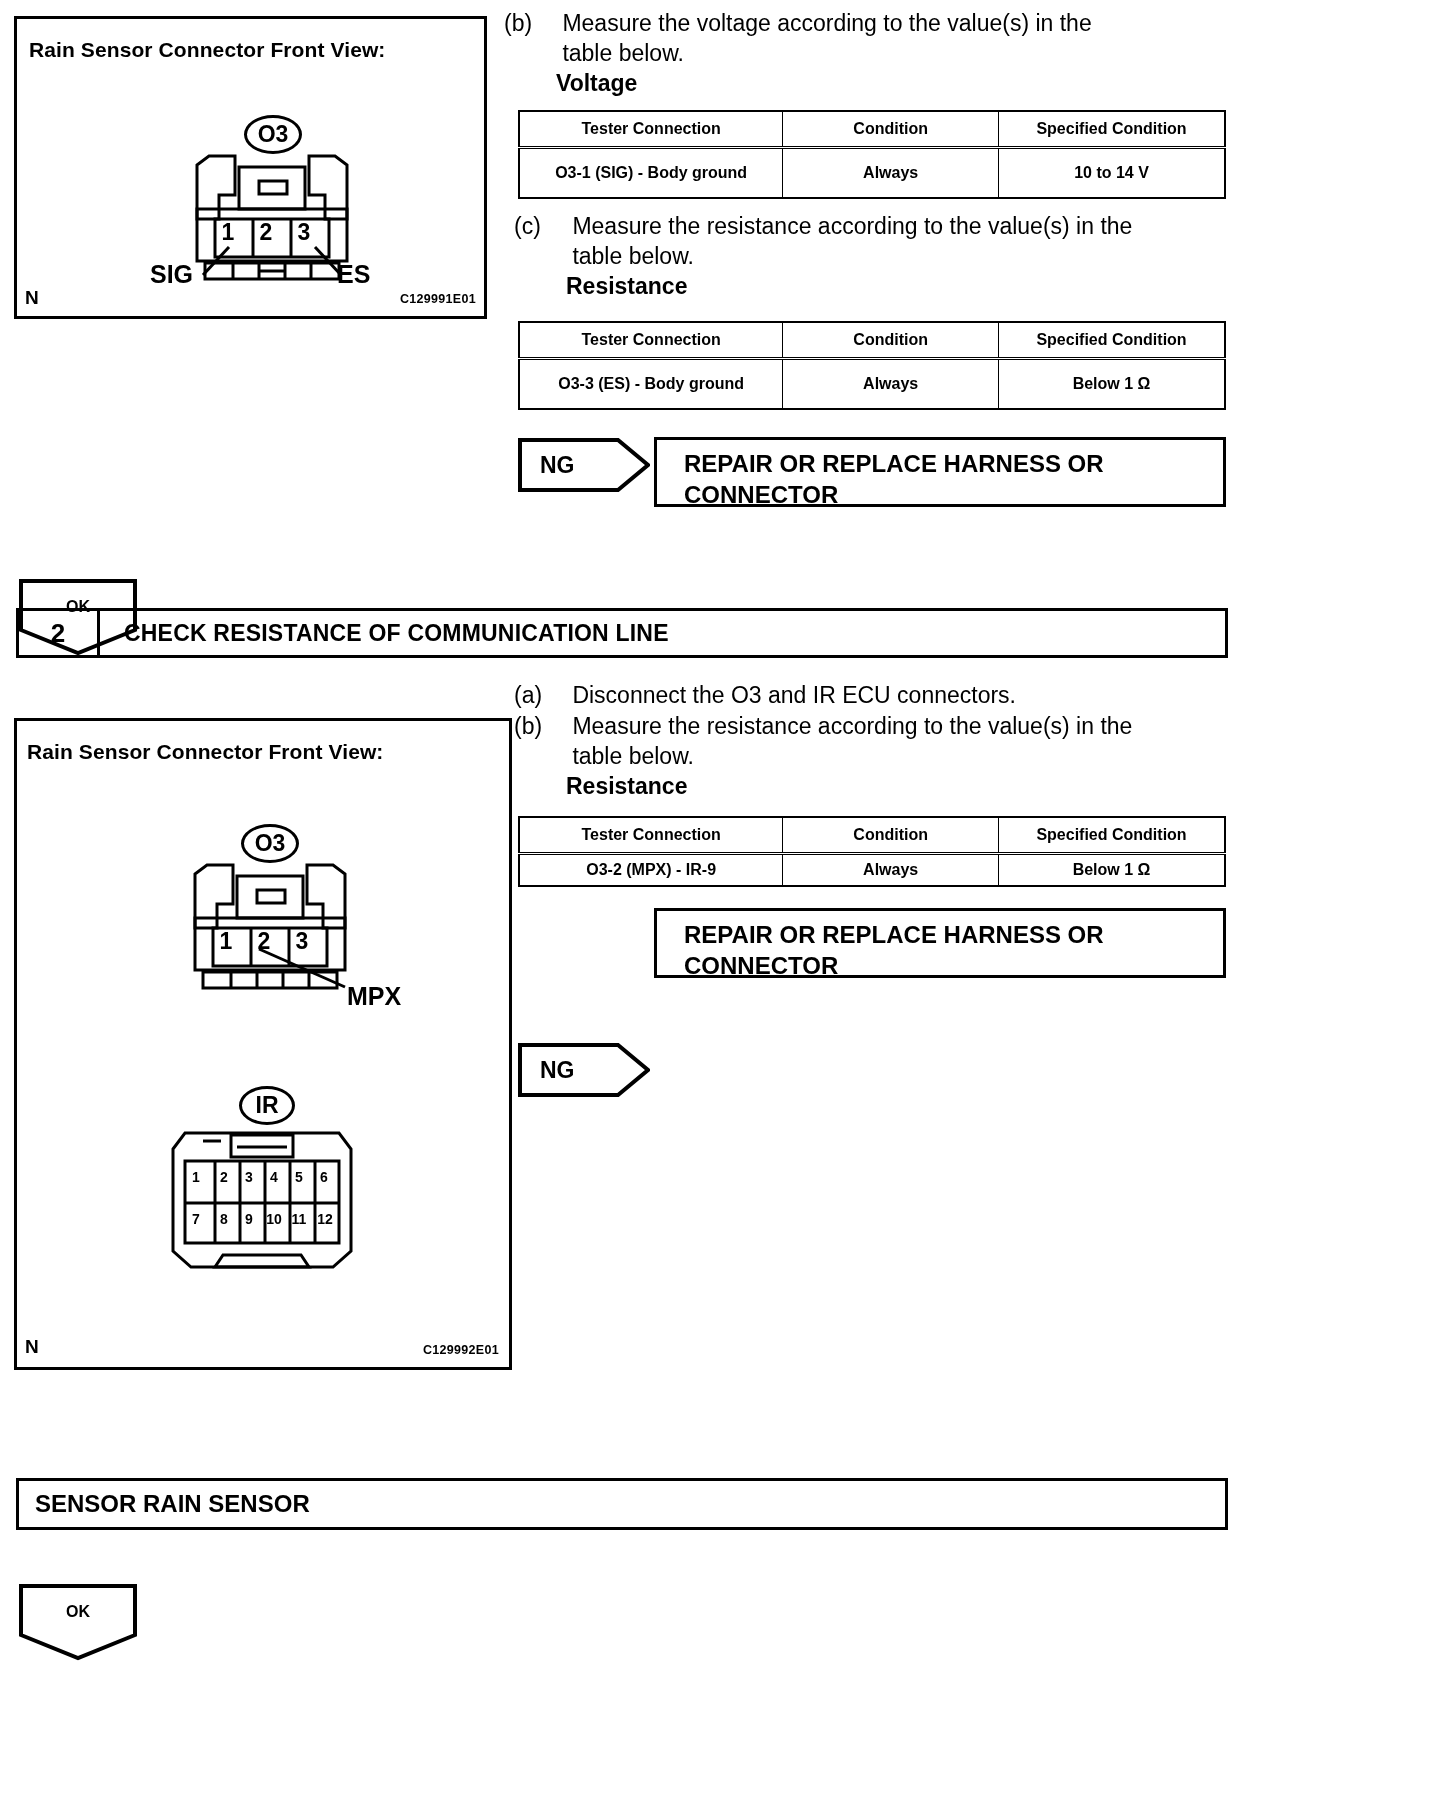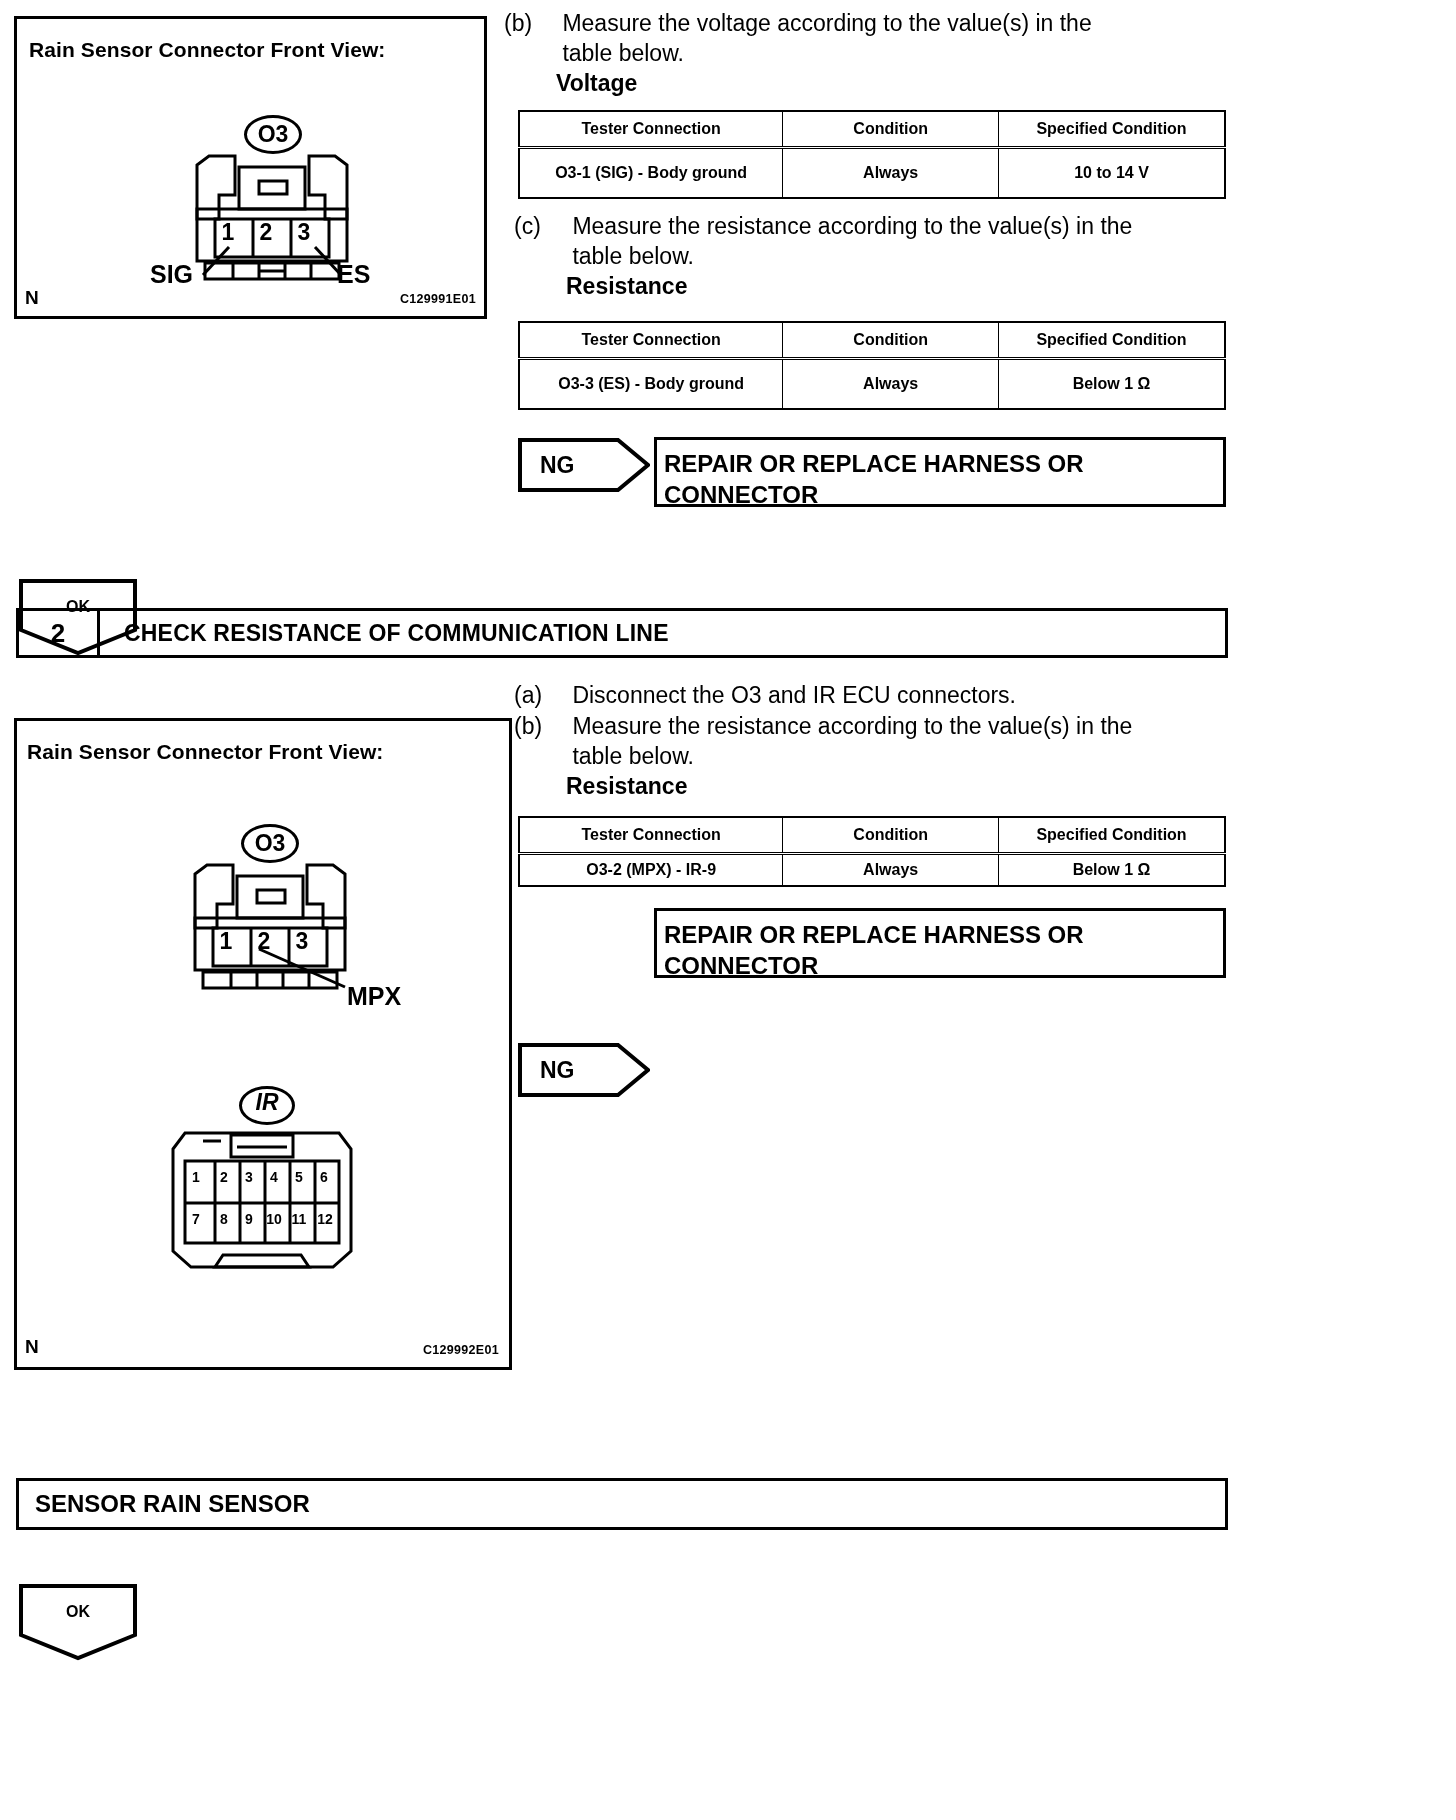--- a/index.html
+++ b/index.html
@@ -62,21 +62,21 @@
   .ng-badge svg{position:absolute;inset:0;}
   .ng-badge span{
     position:absolute;left:22px;top:50%;transform:translateY(-50%);
     font-size:23px;font-weight:bold;
   }
   .repair-box{
     border:3px solid #000;
     box-sizing:border-box;
     font-size:24px;font-weight:bold;
     line-height:31px;
-    padding:8px 7px;
+    padding:8px 27px;
   }
   .ok-badge{
     position:relative;width:120px;height:78px;
   }
   .ok-badge svg{position:absolute;inset:0;}
   .ok-badge span{
     position:absolute;left:0;right:0;top:20px;text-align:center;
     font-size:16px;font-weight:bold;
   }
 
@@ -326,21 +326,21 @@
   <div class="abs pinnum" style="left:270px;top:207px;width:30px;">3</div>
 
   <svg class="abs" style="left:236px;top:224px;" width="110" height="48" viewBox="0 0 110 48">
     <line x1="6" y1="4" x2="92" y2="42" stroke="#000" stroke-width="3"></line>
   </svg>
   <div class="abs leadlbl" style="left:330px;top:261px;">MPX</div>
 
 
   <div class="abs" style="left:222px;top:365px;width:50px;height:33px;
               border:3px solid #000;border-radius:50%;
-              display:flex;justify-content:center;font-style:italic;">
+              display:flex;align-items:center;justify-content:center;">
     <span class="conn-id">IR</span>
   </div>
 
   <svg class="abs" style="left:140px;top:406px;" width="210" height="146" viewBox="0 0 210 146">
     <g fill="none" stroke="#000" stroke-width="3">
 
       <path d="M16 22 L28 6 L182 6 L194 22 L194 124 L176 140 L34 140 L16 124 Z"></path>
 
       <path d="M74 8 L136 8 L136 30 L74 30 Z"></path>
       <line x1="80" y1="20" x2="130" y2="20"></line>

